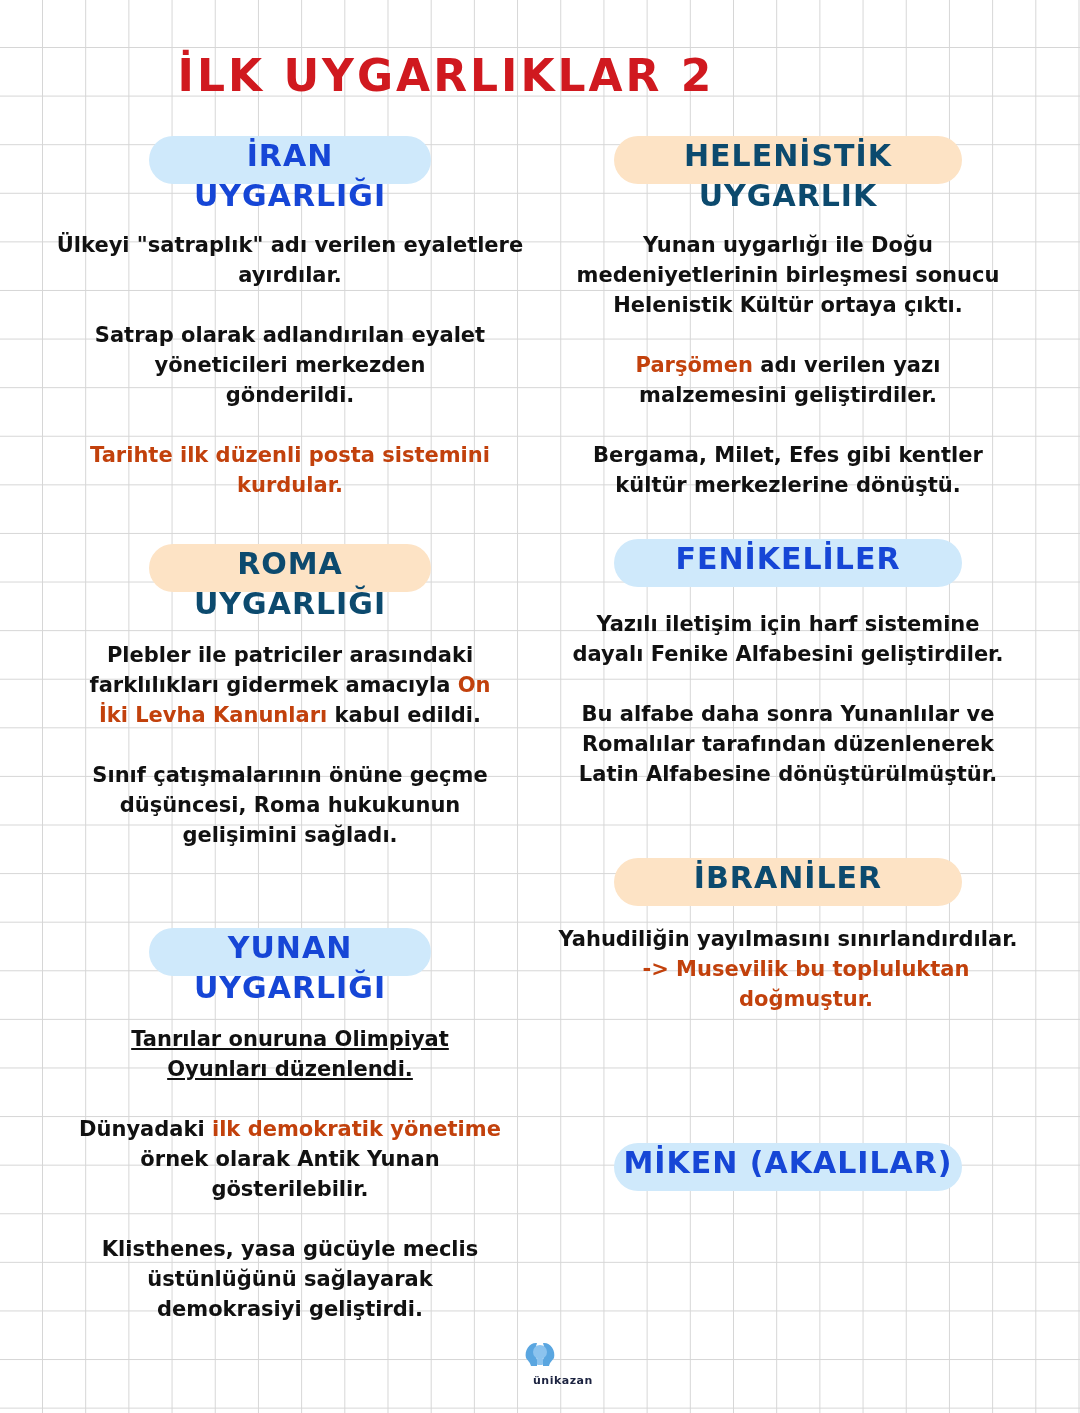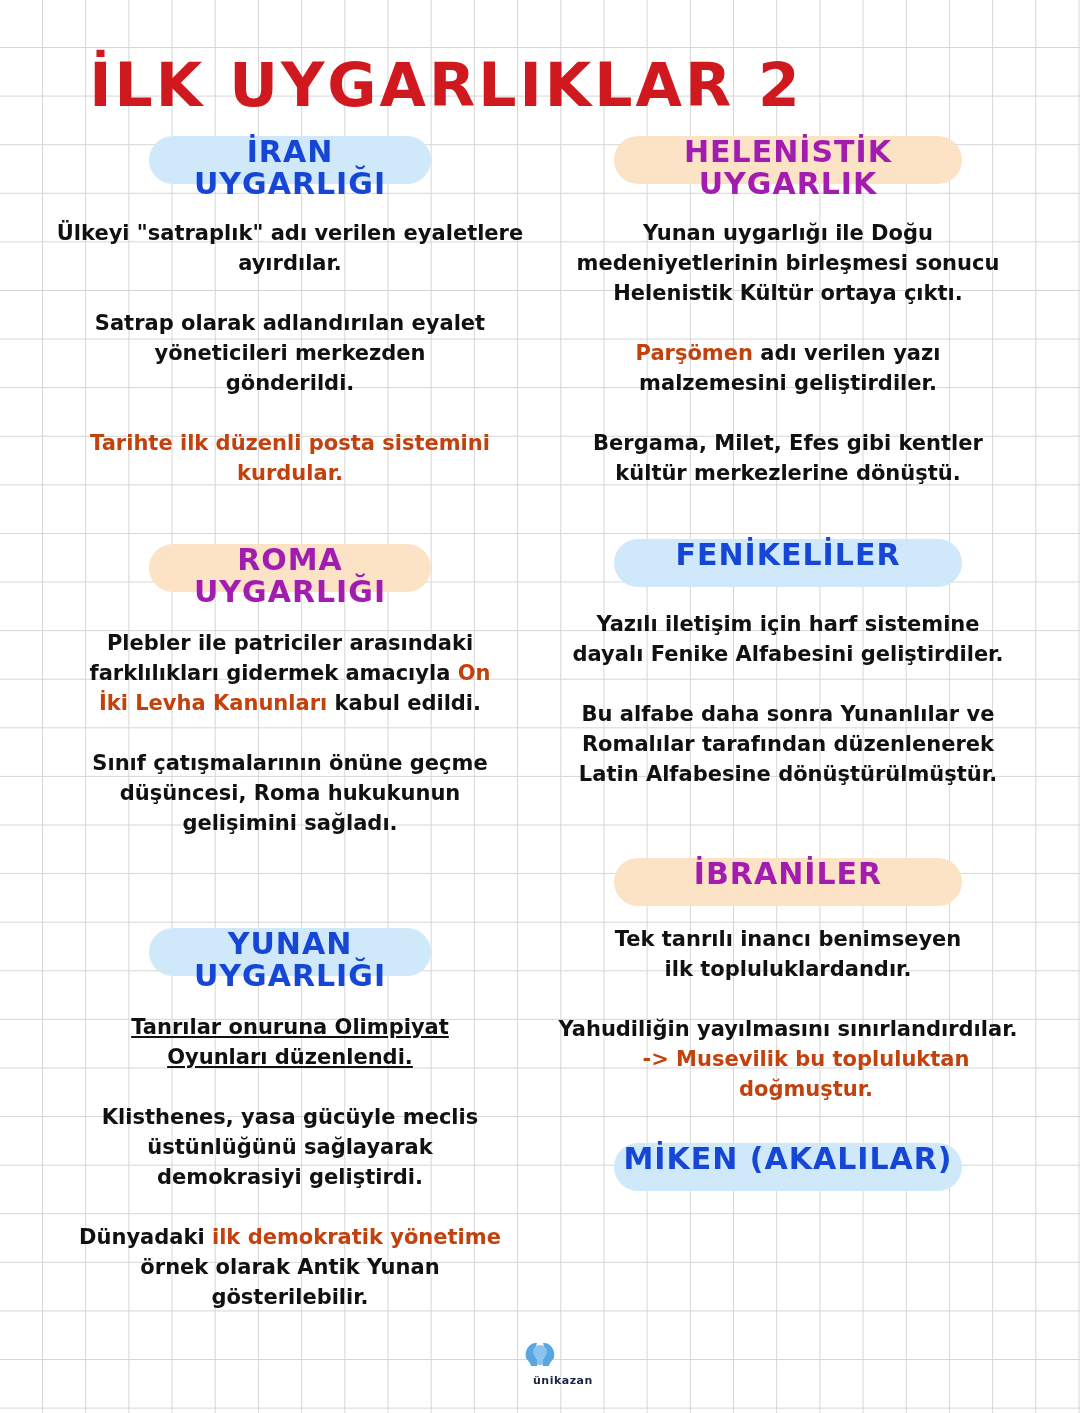--- a/index.html
+++ b/index.html
@@ -15,42 +15,42 @@
     background-size: 43.2px 48.6px;
     background-position: 42px 47px;
     font-family: "DejaVu Sans", sans-serif;
     color: #111111;
   }
   .page-title {
     position: absolute;
     left: 0; width: 892px;
     top: 50px;
     text-align: center;
-    font-size: 60px;
+    font-size: 44px;
     font-weight: bold;
     letter-spacing: 3px;
     color: #d0191f;
   }
   .section {
     position: absolute;
     width: 480px;
     text-align: center;
   }
   .pill {
     display: inline-block;
     border-radius: 24px;
     height: 48px;
-    line-height: 32px;
+    line-height: 40px;
     font-size: 30px;
     font-weight: bold;
     letter-spacing: 1px;
     box-sizing: border-box;
   }
   .pill.blue { background: #cfe9fb; color: #1646d6; }
-  .pill.orange { background: #fde3c5; color: #a21caf; }
+  .pill.orange { background: #fde3c5; color: #0c4a6e; }
   .para {
     font-size: 21px;
     line-height: 30px;
     font-weight: 600;
     margin: 0;
     padding: 0 6px;
   }
   .para + .para { margin-top: 30px; }
   .hl { color: #c2410c; }
   .logo {
@@ -111,37 +111,36 @@
   <div style="height:22px;"></div>
   <p class="para" style="padding:0 14px;">Yazılı iletişim için harf sistemine dayalı Fenike Alfabesini geliştirdiler.</p>
   <p class="para" style="padding:0 10px;">Bu alfabe daha sonra Yunanlılar ve Romalılar tarafından düzenlenerek Latin Alfabesine dönüştürülmüştür.</p>
 </div>
 
 <div class="section" style="left:548px; top:858px;">
   <div class="pill orange" style="width:348px;">
     <span>İBRANİLER</span>
   </div>
   <div style="height:18px;"></div>
-  <p class="para" style="padding:0 50px;">Tek tanrılı inancı benimseyen ilk topluluklardandır.</p>
   <p class="para" style="padding:0;">
     <span style="display:block;">Yahudiliğin yayılmasını sınırlandırdılar.</span>
     <span class="hl" style="display:block;margin-left:36px;">-&gt; Musevilik bu topluluktan doğmuştur.</span>
   </p>
 </div>
 
 <div class="section" style="left:50px; top:928px;">
   <div class="pill blue" style="width:282px;">
     <span>YUNAN UYGARLIĞI</span>
   </div>
   <div style="height:22px;"></div>
   <p class="para" style="padding:0 30px;text-decoration:underline;">Tanrılar onuruna Olimpiyat Oyunları düzenlendi.</p>
-  <p class="para" style="padding:0 40px;">Klisthenes, yasa gücüyle meclis üstünlüğünü sağlayarak demokrasiyi geliştirdi.</p>
   <p class="para" style="padding:0 10px;">
     <span>Dünyadaki </span><span class="hl">ilk demokratik yönetime</span><span> örnek olarak Antik Yunan gösterilebilir.</span>
   </p>
+  <p class="para" style="padding:0 40px;">Klisthenes, yasa gücüyle meclis üstünlüğünü sağlayarak demokrasiyi geliştirdi.</p>
 </div>
 
 <div class="section" style="left:548px; top:1143px;">
   <div class="pill blue" style="width:348px;">
     <span>MİKEN (AKALILAR)</span>
   </div>
   <div style="height:22px;"></div>
 </div>
 
 <div class="logo">

